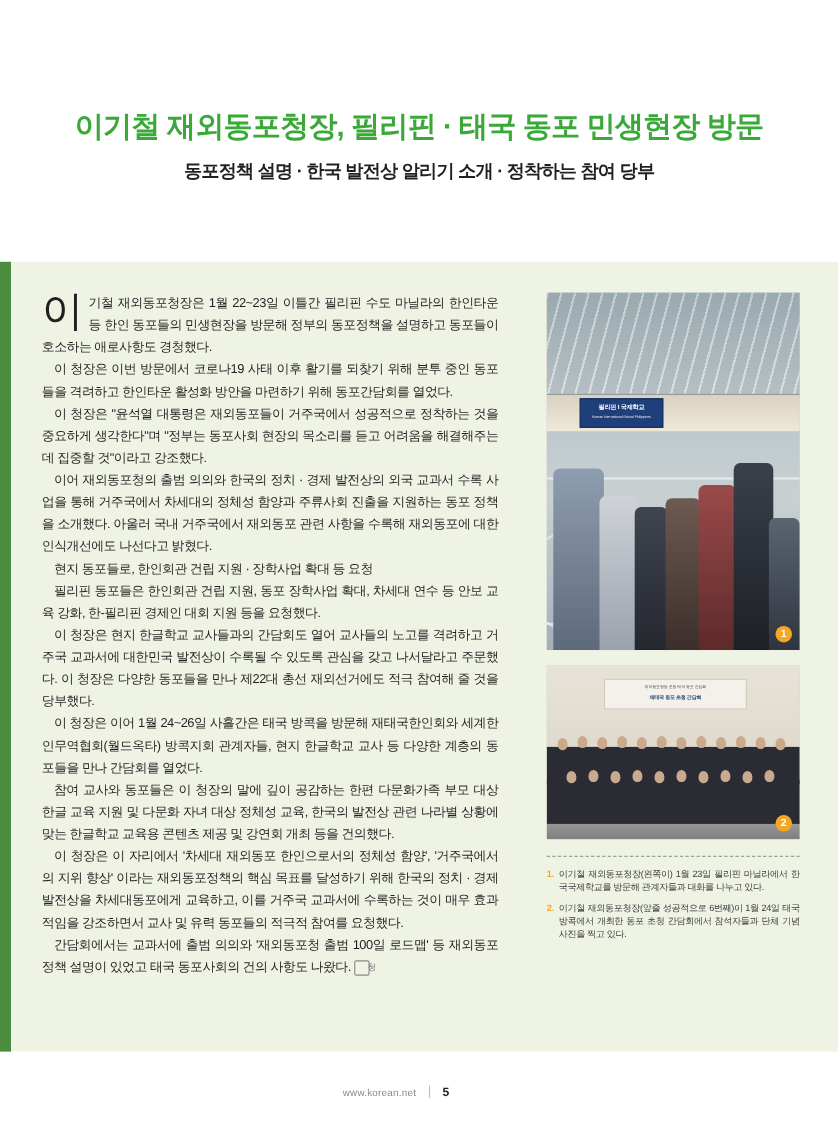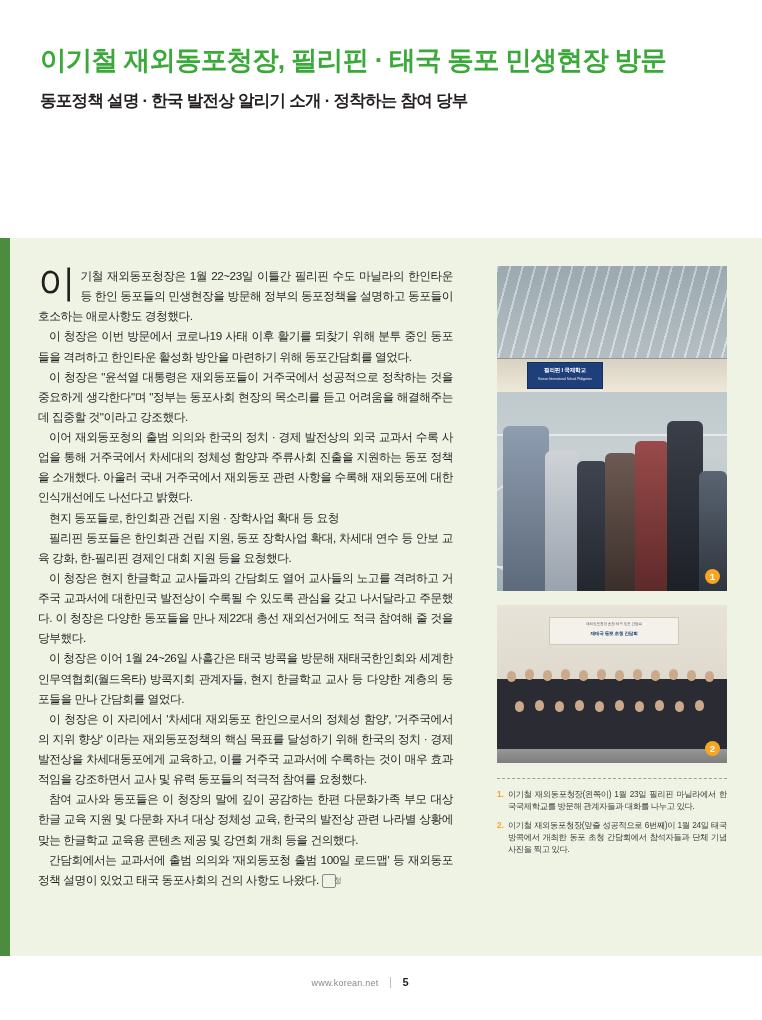--- a/index.html
+++ b/index.html
@@ -11,21 +11,22 @@
     height: 1020px;
     background: #ffffff;
     font-family: "Liberation Sans", sans-serif;
     color: #231f20;
     position: relative;
     overflow: hidden;
   }
 
   
   .header {
-    padding: 45px 40px 0 40px;
+    padding: 100px 40px 0 40px;
+    text-align: center;
   }
   .headline {
     font-size: 26.5px;
     font-weight: bold;
     color: #3aa93a;
     letter-spacing: -0.8px;
     line-height: 1.2;
     white-space: nowrap;
   }
   .subhead {
@@ -238,21 +239,21 @@
     line-height: 1.45;
     letter-spacing: -0.35px;
     color: #3b3b3b;
     text-align: justify;
   }
 
   
   .footer {
     position: absolute;
     left: 0;
-    bottom: 32px;
+    bottom: 21px;
     width: 720px;
     text-align: center;
     font-size: 9px;
     color: #8a8a8a;
   }
   .footer .site { letter-spacing: 0.2px; }
   .footer .sep {
     display: inline-block;
     width: 1px; height: 11px;
     background: #bdbdbd;
@@ -281,22 +282,22 @@
     <p class="first"><span class="dropcap">이</span><span>기철 재외동포청장은 1월 22~23일 이틀간 필리핀 수도 마닐라의 한인타운 등 한인 동포들의 민생현장을 방문해 정부의 동포정책을 설명하고 동포들이 호소하는 애로사항도 경청했다.</span></p>
     <p>이 청장은 이번 방문에서 코로나19 사태 이후 활기를 되찾기 위해 분투 중인 동포들을 격려하고 한인타운 활성화 방안을 마련하기 위해 동포간담회를 열었다.</p>
     <p>이 청장은 "윤석열 대통령은 재외동포들이 거주국에서 성공적으로 정착하는 것을 중요하게 생각한다"며 "정부는 동포사회 현장의 목소리를 듣고 어려움을 해결해주는 데 집중할 것"이라고 강조했다.</p>
     <p>이어 재외동포청의 출범 의의와 한국의 정치 · 경제 발전상의 외국 교과서 수록 사업을 통해 거주국에서 차세대의 정체성 함양과 주류사회 진출을 지원하는 동포 정책을 소개했다. 아울러 국내 거주국에서 재외동포 관련 사항을 수록해 재외동포에 대한 인식개선에도 나선다고 밝혔다.</p>
 
     <p class="subsec">현지 동포들로, 한인회관 건립 지원 · 장학사업 확대 등 요청</p>
 
     <p>필리핀 동포들은 한인회관 건립 지원, 동포 장학사업 확대, 차세대 연수 등 안보 교육 강화, 한-필리핀 경제인 대회 지원 등을 요청했다.</p>
     <p>이 청장은 현지 한글학교 교사들과의 간담회도 열어 교사들의 노고를 격려하고 거주국 교과서에 대한민국 발전상이 수록될 수 있도록 관심을 갖고 나서달라고 주문했다. 이 청장은 다양한 동포들을 만나 제22대 총선 재외선거에도 적극 참여해 줄 것을 당부했다.</p>
     <p>이 청장은 이어 1월 24~26일 사흘간은 태국 방콕을 방문해 재태국한인회와 세계한인무역협회(월드옥타) 방콕지회 관계자들, 현지 한글학교 교사 등 다양한 계층의 동포들을 만나 간담회를 열었다.</p>
+    <p>참여 교사와 동포들은 이 청장의 말에 깊이 공감하는 한편 다문화가족 부모 대상 한글 교육 지원 및 다문화 자녀 대상 정체성 교육, 한국의 발전상 관련 나라별 상황에 맞는 한글학교 교육용 콘텐츠 제공 및 강연회 개최 등을 건의했다.</p>
     <p>이 청장은 이 자리에서 '차세대 재외동포 한인으로서의 정체성 함양', '거주국에서의 지위 향상' 이라는 재외동포정책의 핵심 목표를 달성하기 위해 한국의 정치 · 경제 발전상을 차세대동포에게 교육하고, 이를 거주국 교과서에 수록하는 것이 매우 효과적임을 강조하면서 교사 및 유력 동포들의 적극적 참여를 요청했다.</p>
-    <p>참여 교사와 동포들은 이 청장의 말에 깊이 공감하는 한편 다문화가족 부모 대상 한글 교육 지원 및 다문화 자녀 대상 정체성 교육, 한국의 발전상 관련 나라별 상황에 맞는 한글학교 교육용 콘텐츠 제공 및 강연회 개최 등을 건의했다.</p>
     <p><span>간담회에서는 교과서에 출범 의의와 '재외동포청 출범 100일 로드맵' 등 재외동포 정책 설명이 있었고 태국 동포사회의 건의 사항도 나왔다.</span><span class="endmark">청</span></p>
   </div>
 
   <div class="photocol">
 
     <div class="photo photo1">
       <div class="p1-bg"></div>
       <div class="p1-ceiling"></div>
       <div class="p1-wallband"></div>
       <div class="p1-banner">

